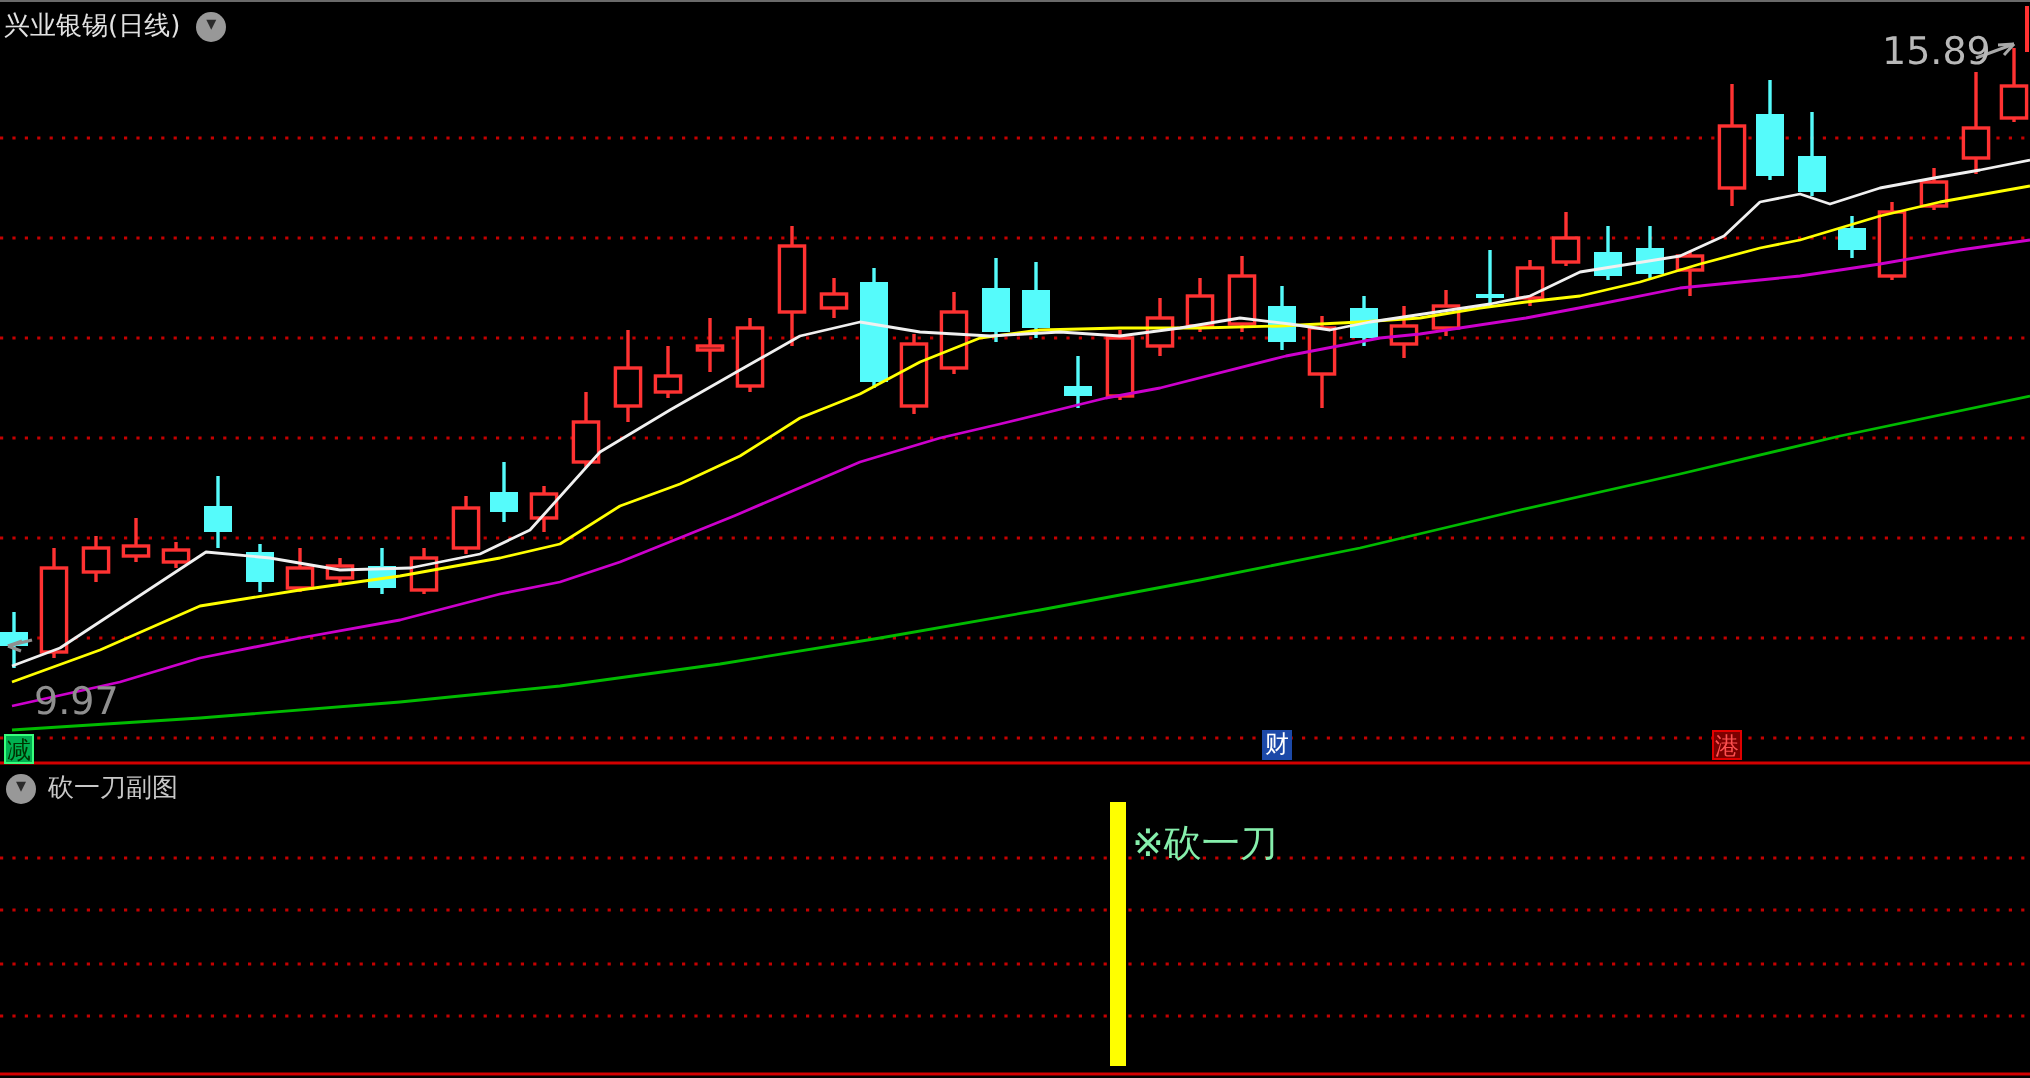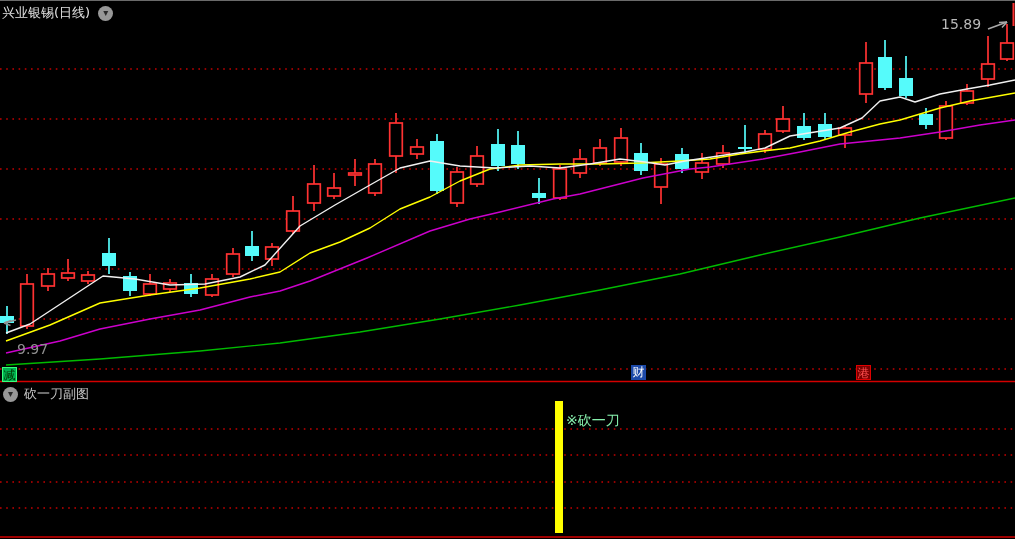--- a/index.html
+++ b/index.html
@@ -7,21 +7,21 @@
     position:relative;width:1015px;height:539px;background:#000;overflow:hidden;
     font-family:"DejaVu Sans","Liberation Sans",sans-serif;border-top:1px solid #6a6a6a;box-sizing:border-box;
   }
   .chart-svg{position:absolute;left:0;top:0;}
   .main-header{position:absolute;left:2px;top:3px;display:flex;align-items:center;gap:8px;font-size:13px;z-index:6;white-space:nowrap;}
   .title{color:#e2e2e2;}
   .chev{display:inline-block;width:15px;height:15px;border-radius:50%;background:#989898;color:#2a2a2a;
         font-size:10px;line-height:14px;text-align:center;cursor:pointer;}
   .ma-labels{display:flex;gap:14px;}
   .sub-header{position:absolute;left:3px;top:384px;display:flex;align-items:center;gap:6px;font-size:13px;color:#c8c8c8;z-index:6;}
-  .annot{position:absolute;z-index:5;font-size:14px;line-height:1;}
+  .annot{position:absolute;z-index:5;font-size:19px;line-height:1;}
   .high-label{left:941px;top:16px;color:#b8b8b8;}
   .low-label{left:17px;top:313px;color:#8f8f8f;margin-top:28px;}
   .signal-label{left:566px;top:412px;color:#86efac;}
   .marker{position:absolute;z-index:6;width:15px;height:15px;line-height:15px;text-align:center;font-size:12px;top:364px;box-sizing:border-box;cursor:pointer;}
   .marker.green{top:366px;background:#00b050;color:#003300;border:1px solid #37ff7c;}
   .marker.blue{background:#1c49a8;color:#ffffff;}
   .marker.red{background:#7c0000;color:#ff5050;border:1px solid #e00000;}
 </style>
 </head>
 <body>

